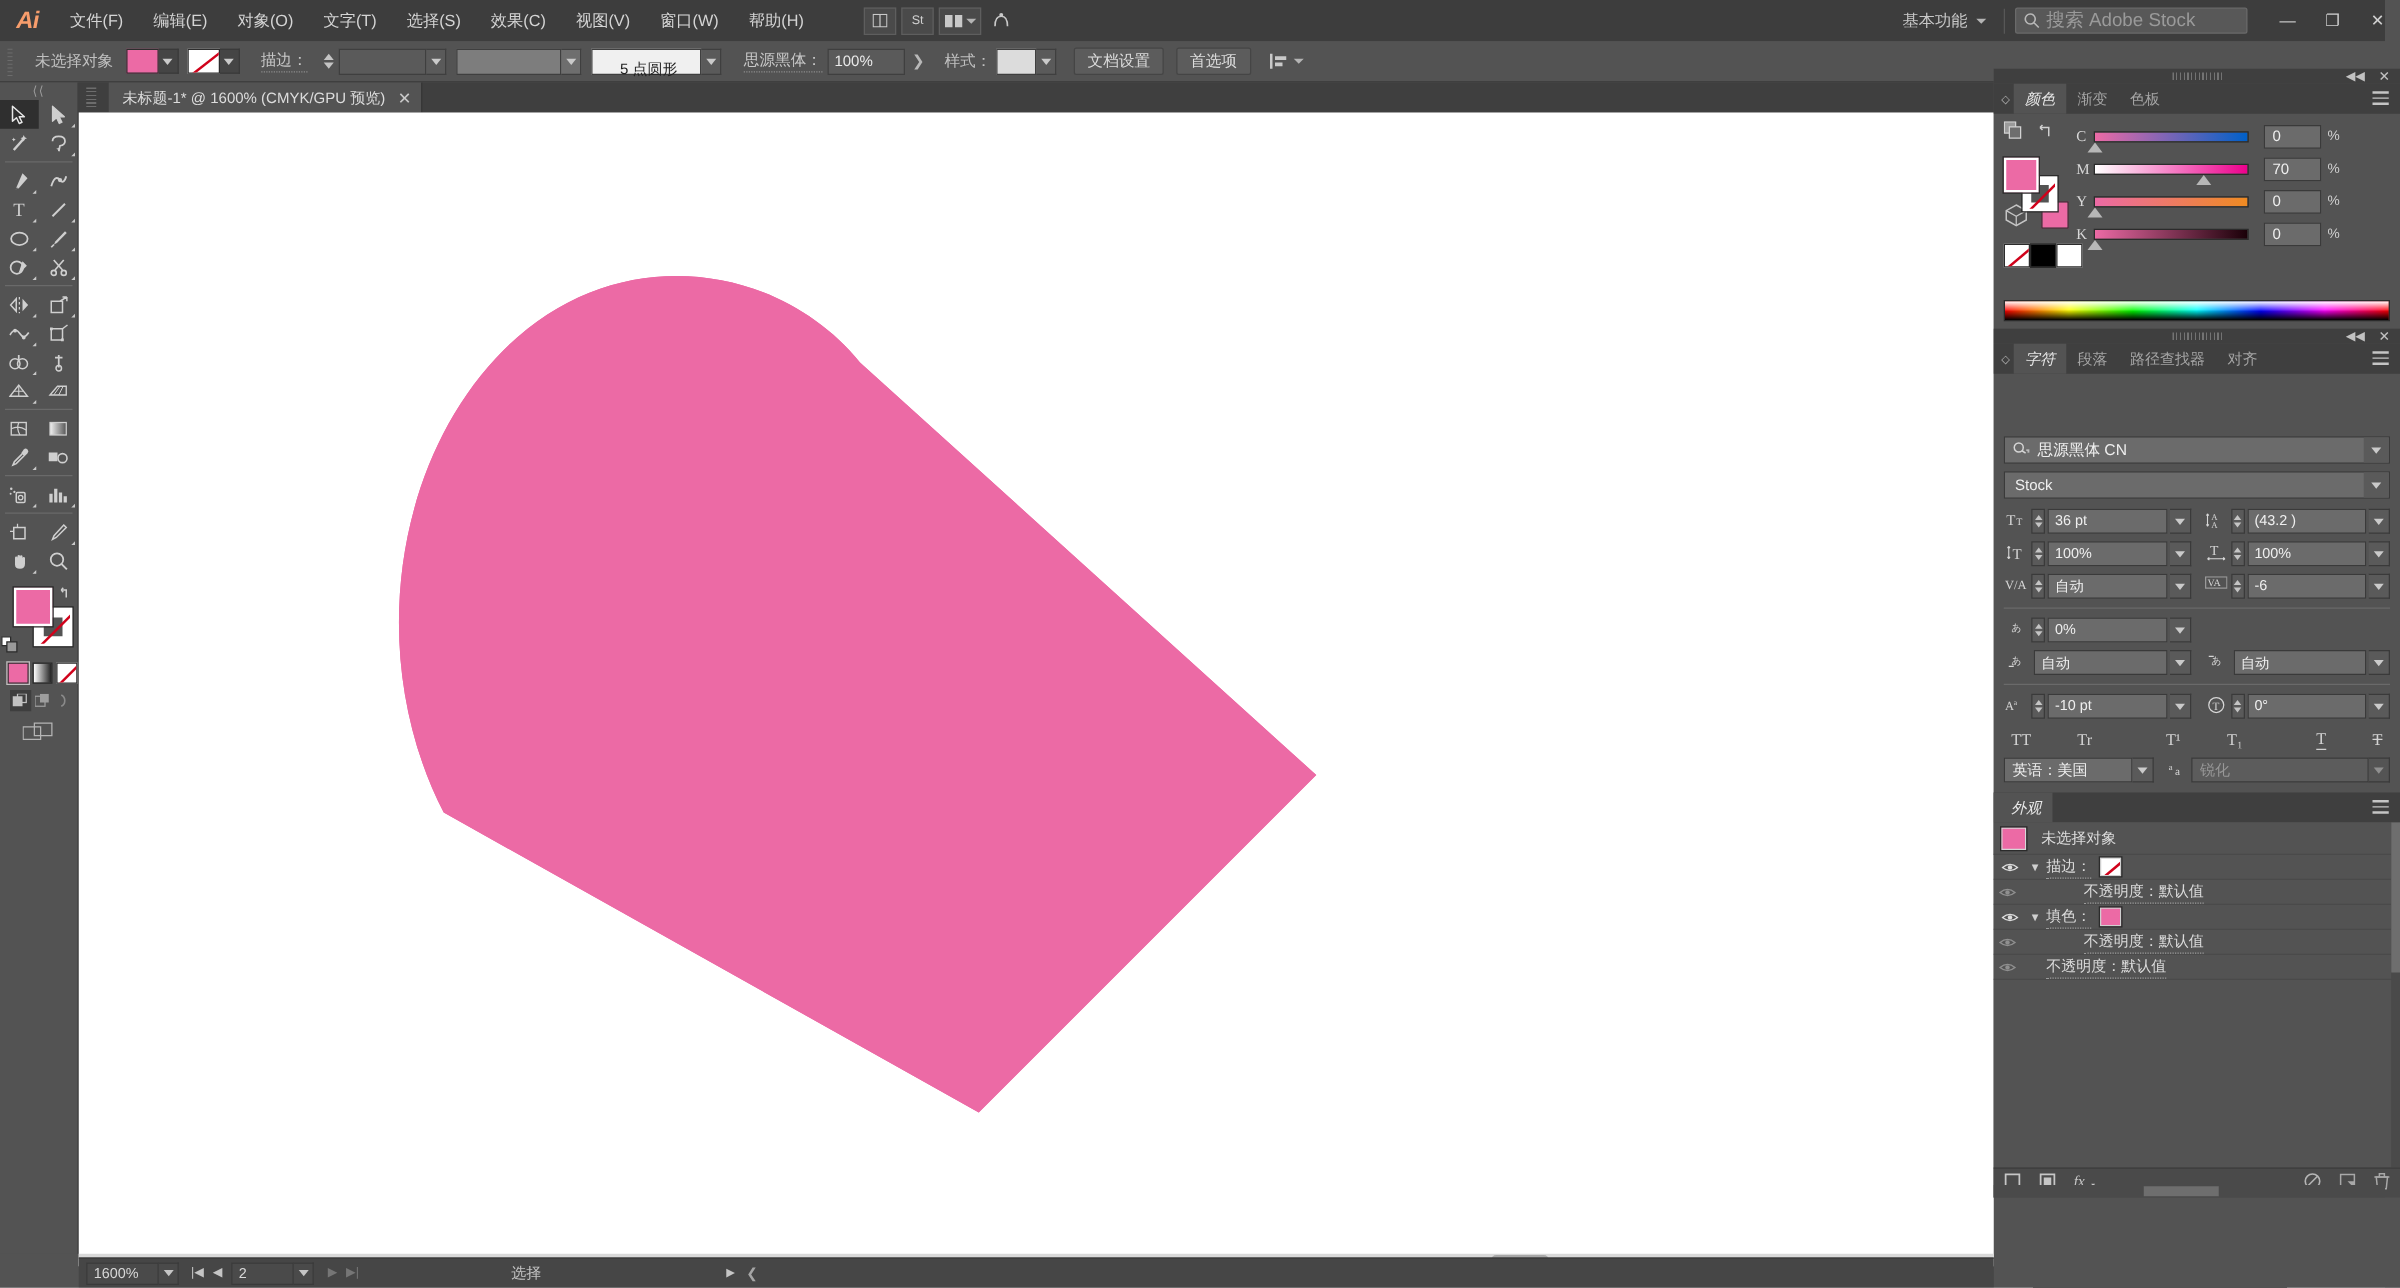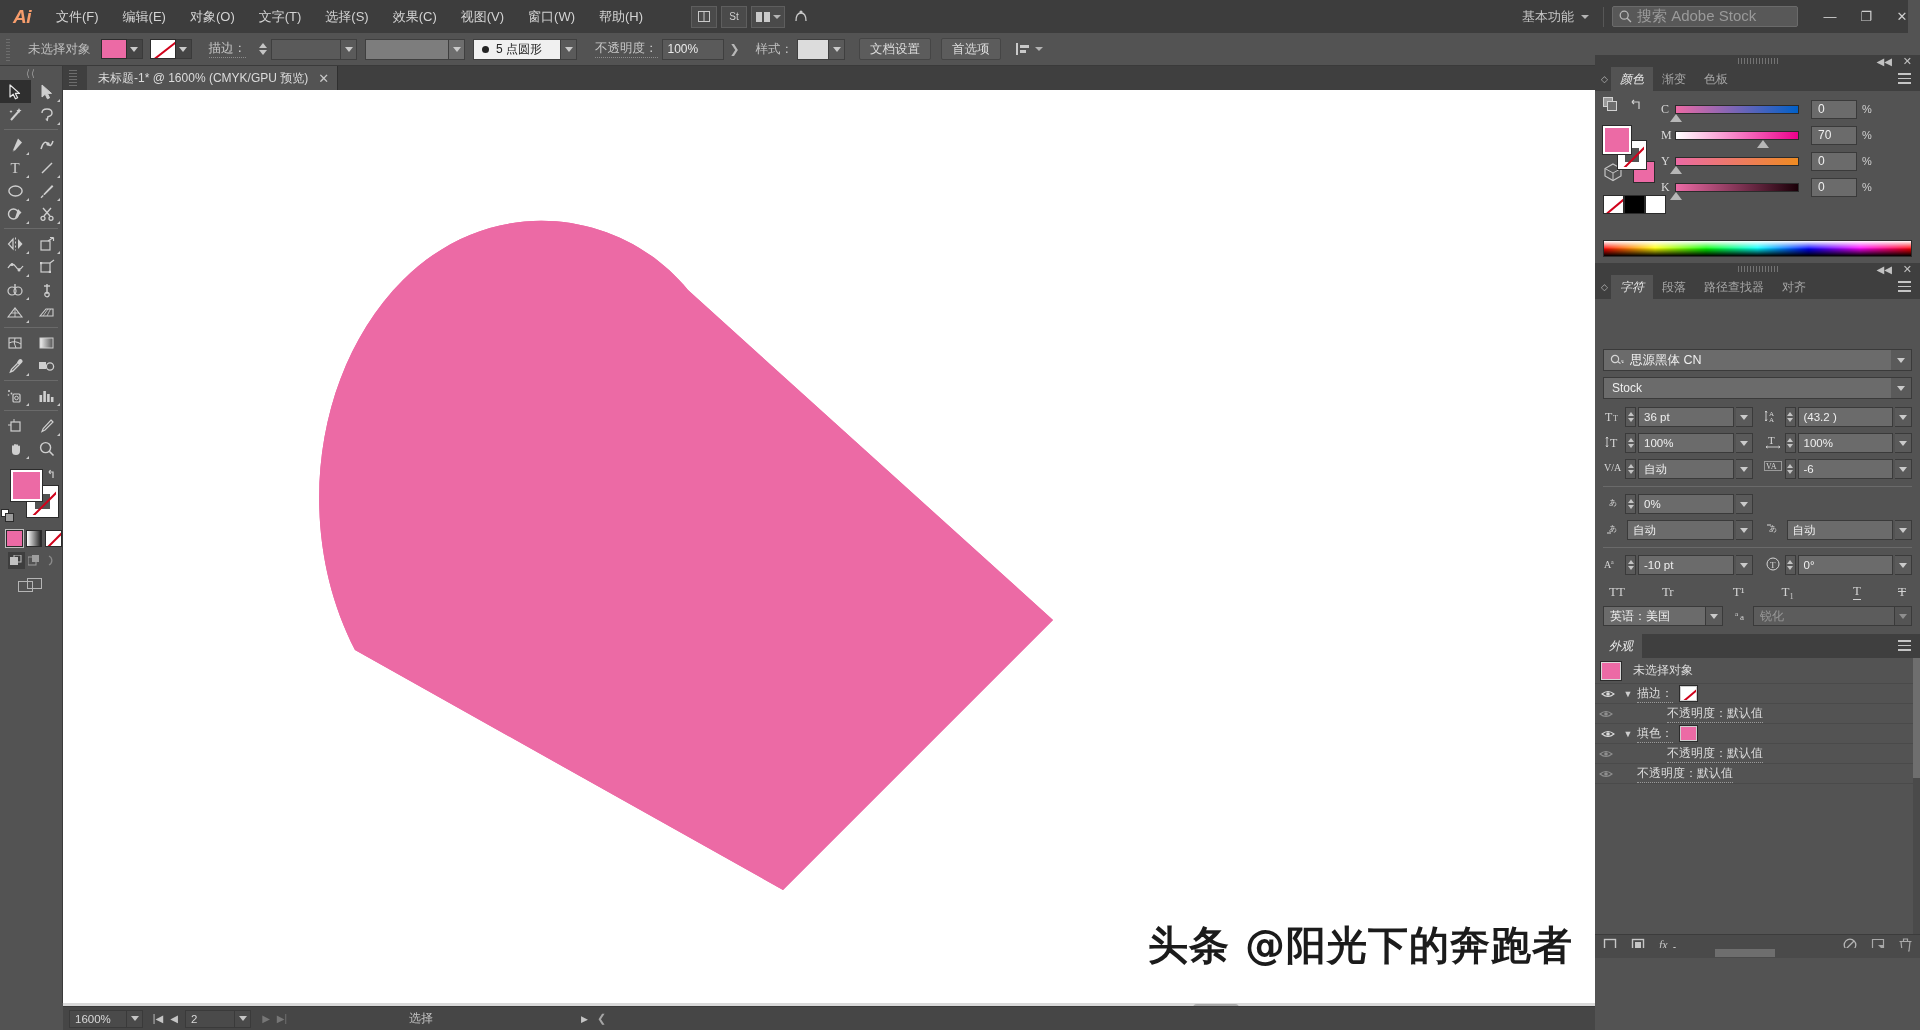--- a/index.html
+++ b/index.html
@@ -529,30 +529,30 @@
           <i></i>
         </div>
     </div>
     <div style="display:flex;align-items:center;margin-right:8px;">
       <div class="combo" style="width:84px;background:#7d7d7d;"></div>
       <div class="combo-arrow" style="background:#6e6e6e;">
           <i></i>
         </div>
     </div>
     <div style="display:flex;align-items:center;margin-right:8px;">
-      <div class="combo light" style="width:88px;gap:7px;padding-left:8px;">
+      <div class="combo light" style="width:88px;gap:7px;padding-left:8px;flex-direction:column;">
         <span style="width:7px;height:7px;border-radius:50%;background:#222;display:inline-block;"></span>
         <span>5 点圆形</span>
       </div>
       <div class="combo-arrow">
           <i></i>
         </div>
     </div>
 
-    <div class="cb-label link" style="margin-right:4px;">不透明度：</div>
+    <div class="cb-label link" style="margin-right:4px;">思源黑体：</div>
     <div class="numbox" style="width:62px;">100%</div>
     <div class="chev-r">❯</div>
 
     <div class="cb-label" style="margin-right:4px;">样式：</div>
     <div style="display:flex;align-items:center;margin-right:14px;">
       <div class="combo" style="width:32px;background:#dcdcdc;"></div>
       <div class="combo-arrow">
           <i></i>
         </div>
     </div>
@@ -875,21 +875,20 @@
           <rect x="9.5" y="1.5" width="14" height="10" fill="none" stroke="#b5b5b5"></rect>
         </svg>
     </div>
   </div>
 
   <div class="canvas-area">
     <svg class="shape" width="1532" height="923" viewBox="0 0 1532 923">
       <path d="M 292 560 C 230 440 250 280 340 190 C 430 100 560 120 625 200 L 990 530 L 720 800 L 292 560 Z" fill="#ec6aa5"></path>
       <path d="M 292 560 L 720 800 L 990 530 L 625 200 C 560 120 430 100 340 190 C 250 280 230 440 292 560 Z" fill="#ec6aa5"></path>
     </svg>
-    <div class="watermark">头条 @阳光下的奔跑者</div>
   </div>
 
   <div class="canvas-scroll-h">
       <div class="thumb"></div>
     </div>
 
   <div class="statusbar">
     <div class="sb-zoom">1600%</div>
     <div class="sb-arrow">
         <i></i>

